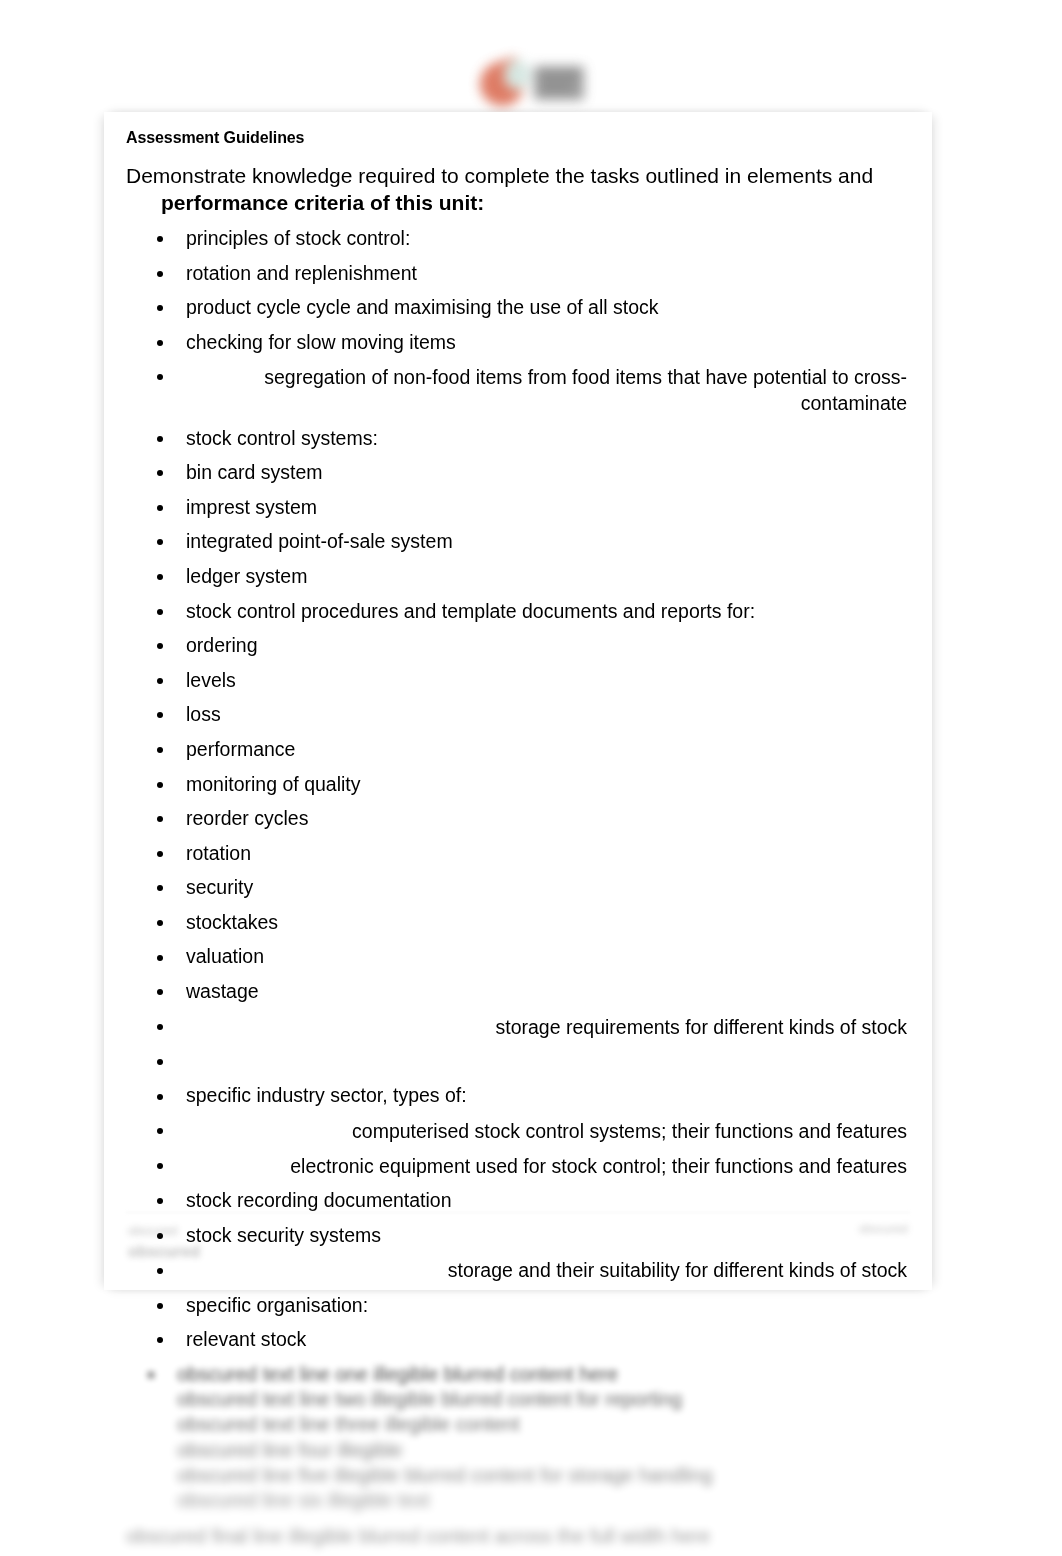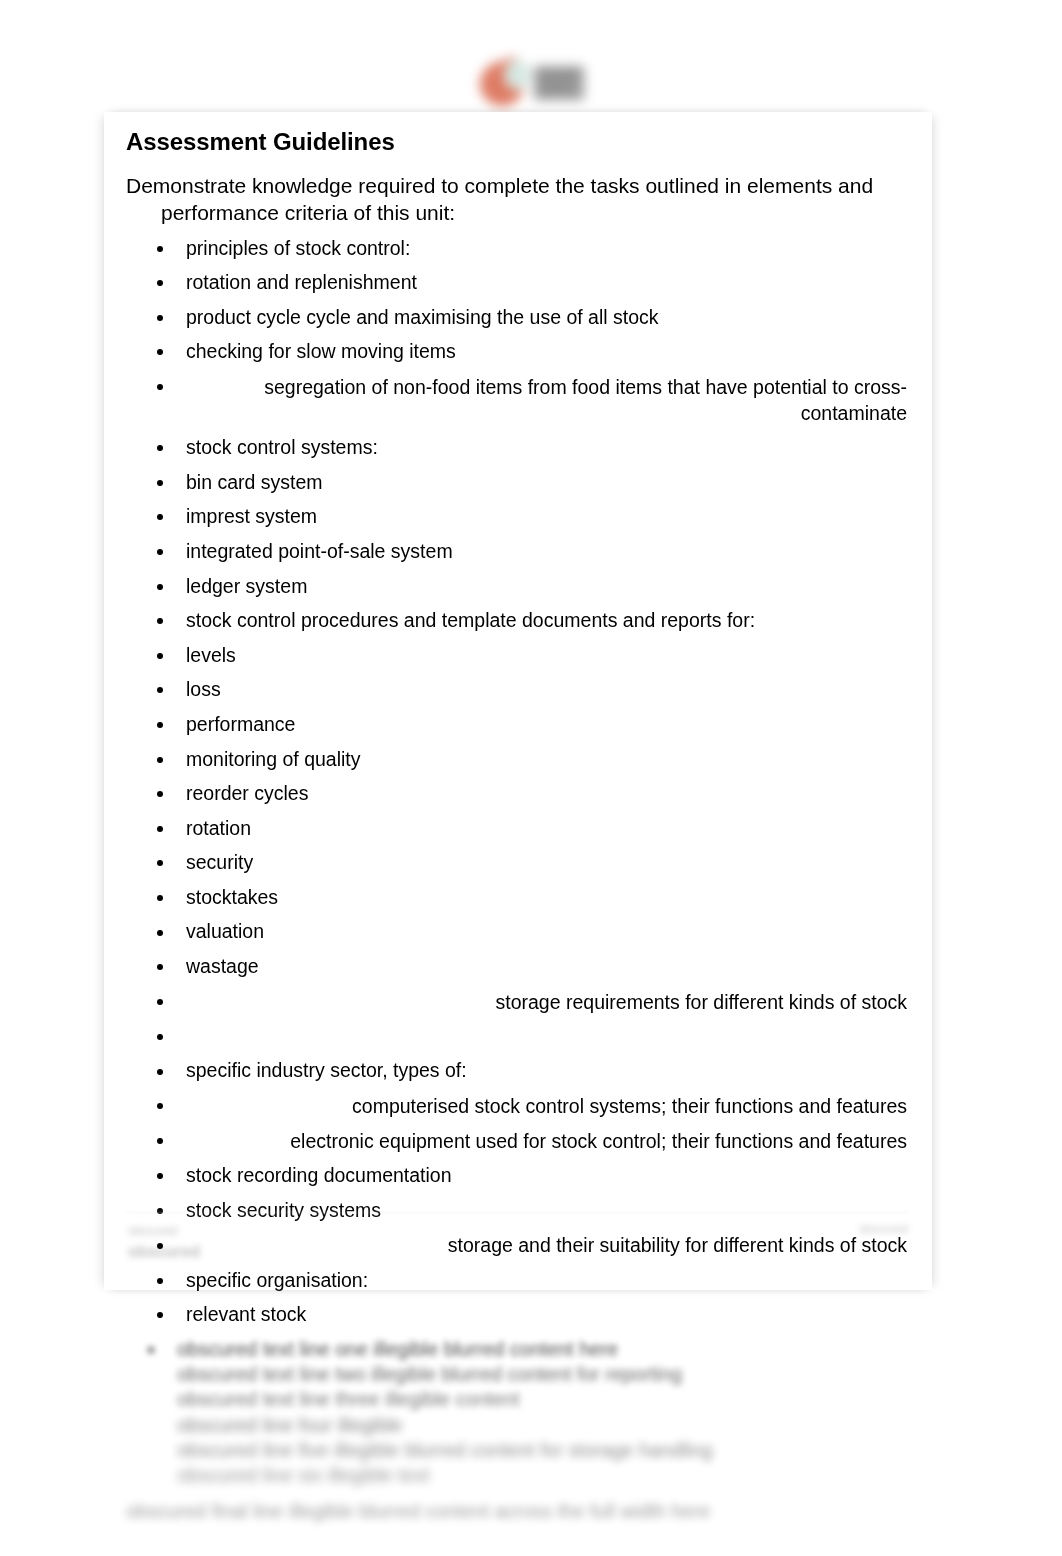--- a/index.html
+++ b/index.html
@@ -94,39 +94,40 @@
 
   
   #page-content {
     position: absolute;
     left: 22px;
     top: 16px;
     width: 790px;
   }
 
   #doc-heading {
-    font-size: 24px;
+    font-size: 16px;
     font-weight: bold;
     color: #000000;
     letter-spacing: -0.1px;
     margin: 0 0 16px 0;
     line-height: 1.2;
   }
 
   #intro-para {
     font-size: 21px;
     color: #000000;
     line-height: 1.28;
     margin: 0 0 2px 0;
     padding-left: 0;
     text-indent: 0;
   }
   #intro-para .cont {
     display: block;
     padding-left: 35px;
+    font-weight: bold;
   }
 
   ul#guideline-list {
     list-style: none;
     margin: 0;
     padding: 0;
   }
   ul#guideline-list > li {
     position: relative;
     font-size: 19.5px;
@@ -265,20 +266,21 @@
       <li><span class="bullet"></span><span>rotation and replenishment</span></li>
       <li><span class="bullet"></span><span>product cycle cycle and maximising the use of all stock</span></li>
       <li><span class="bullet"></span><span>checking for slow moving items</span></li>
       <li class="wide"><span class="bullet"></span><span>segregation of non-food items from food items that have potential to cross-contaminate</span></li>
       <li><span class="bullet"></span><span>stock control systems:</span></li>
       <li><span class="bullet"></span><span>bin card system</span></li>
       <li><span class="bullet"></span><span>imprest system</span></li>
       <li><span class="bullet"></span><span>integrated point-of-sale system</span></li>
       <li><span class="bullet"></span><span>ledger system</span></li>
       <li><span class="bullet"></span><span>stock control procedures and template documents and reports for:</span></li>
+      <li><span class="bullet"></span><span>ordering</span></li>
       <li><span class="bullet"></span><span>levels</span></li>
       <li><span class="bullet"></span><span>loss</span></li>
       <li><span class="bullet"></span><span>performance</span></li>
       <li><span class="bullet"></span><span>monitoring of quality</span></li>
       <li><span class="bullet"></span><span>reorder cycles</span></li>
       <li><span class="bullet"></span><span>rotation</span></li>
       <li><span class="bullet"></span><span>security</span></li>
       <li><span class="bullet"></span><span>stocktakes</span></li>
       <li><span class="bullet"></span><span>valuation</span></li>
       <li><span class="bullet"></span><span>wastage</span></li>

